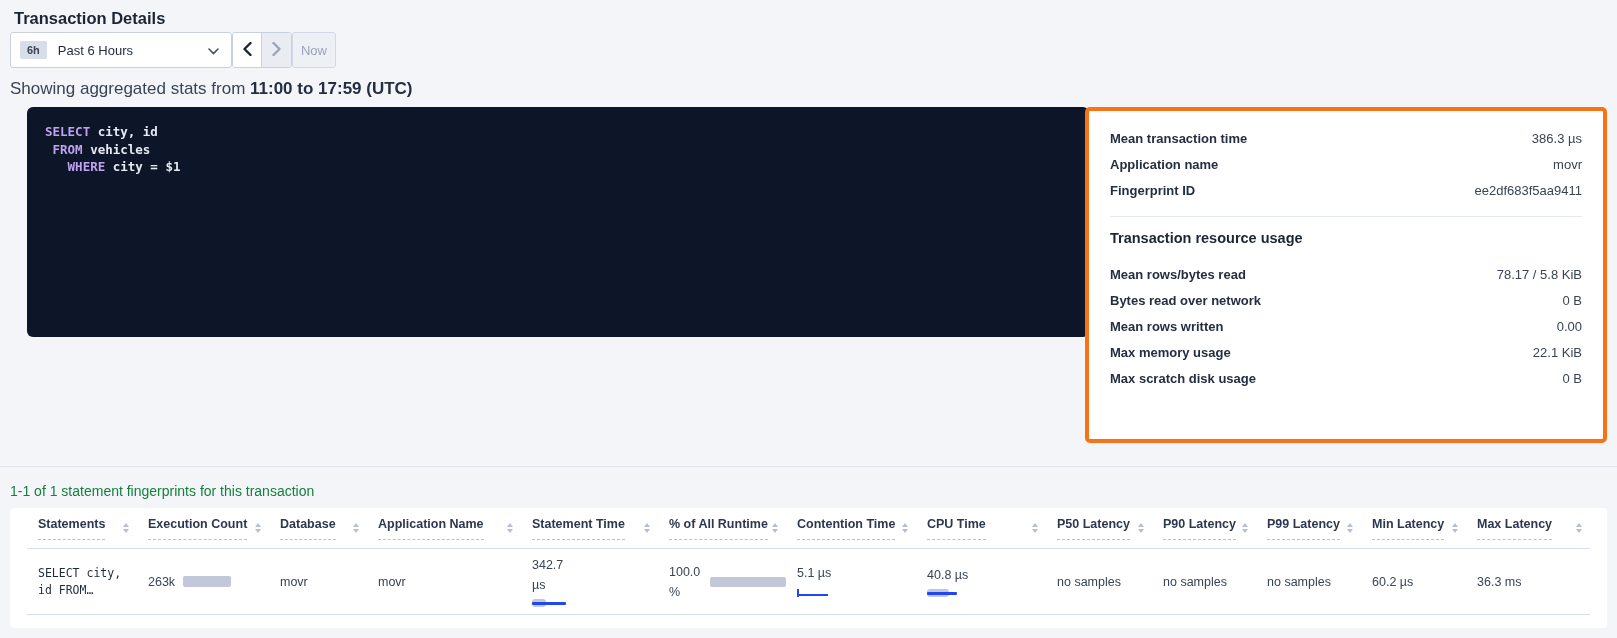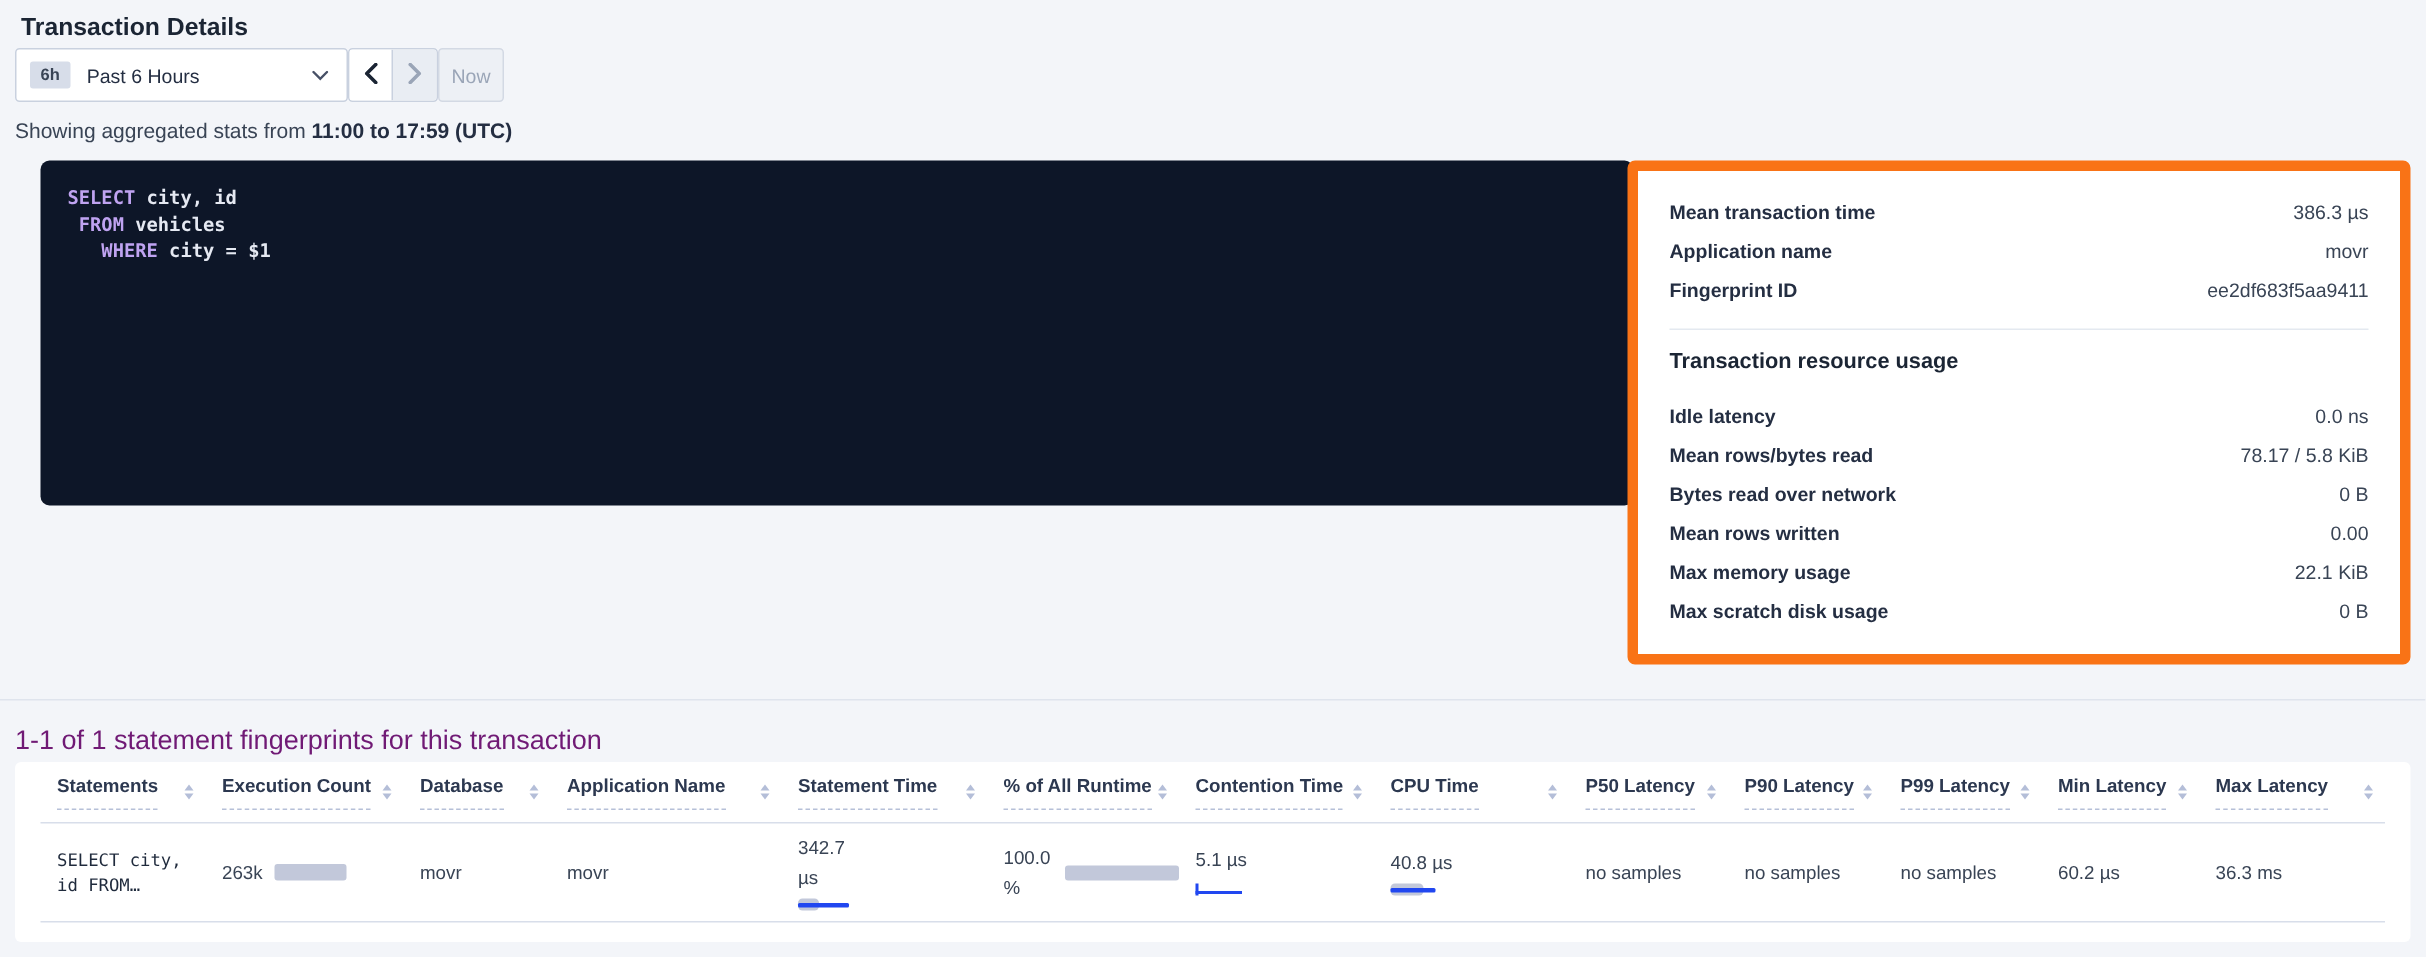--- a/index.html
+++ b/index.html
@@ -18,43 +18,43 @@
   .time-dropdown{width:222px;background:#fff;border:1px solid #c9d1df;border-radius:3px;
     display:flex;align-items:center;padding:0 12px 0 9px;box-sizing:border-box;cursor:pointer;}
   .time-badge{background:#d7dde9;color:#394455;font-size:11px;font-weight:700;padding:3px 7px;border-radius:2px;margin-right:11px;}
   .time-label{font-size:13px;color:#242e42;flex:1;}
   .arrow-group{display:flex;border:1px solid #c9d1df;border-radius:3px;overflow:hidden;background:#fff;}
   .arrow-btn{width:29px;border:none;display:flex;align-items:center;justify-content:center;padding:0;}
   .arrow-btn.prev{background:#fff;border-right:1px solid #c9d1df;cursor:pointer;}
   .arrow-btn.next{background:#e9edf3;}
   .now-btn{width:44px;background:#edf0f5;border:1px solid #d3d9e4;border-radius:3px;
     color:#9aa5b7;font-size:13px;font-family:inherit;}
-  .stats-line{position:absolute;left:10px;top:79px;font-size:14px;color:#394455;}
+  .stats-line{position:absolute;left:10px;top:79px;font-size:17px;color:#394455;}
   .stats-line b{color:#242e42;font-weight:700;}
 
   
   .sql-box{position:absolute;left:27px;top:107px;width:1062px;height:230px;box-sizing:border-box;
     background:#0d1628;border-radius:6px;padding:16px 18px;
     font-family:"DejaVu Sans Mono",monospace;font-size:12.5px;font-weight:700;
     line-height:17.5px;color:#e5e9f2;}
   .sql-line{white-space:pre;}
   .sql-kw{color:#bfa3f1;}
 
   
   .summary{position:absolute;left:1085px;top:107px;width:522px;height:336px;box-sizing:border-box;
-    background:#fff;border:7px solid #f97316;border-radius:5px;padding:14px 21px;}
+    background:#fff;border:4px solid #f97316;border-radius:5px;padding:14px 21px;}
   .srow{display:flex;justify-content:space-between;align-items:center;height:26px;font-size:13px;}
   .slabel{font-weight:700;color:#242e42;}
   .svalue{color:#394455;}
   .sdivider{border:none;border-top:1px solid #e4e9f0;margin:13px 0 13px;}
   .rheading{margin:0 0 15px;font-size:14.5px;font-weight:700;color:#1b2534;}
 
   
   .section-divider{position:absolute;left:0;top:466px;width:1617px;border-top:1px solid #dfe4ed;}
-  .table-caption{position:absolute;left:10px;top:483px;font-size:18px;color:#701a75;}
+  .table-caption{position:absolute;left:10px;top:483px;font-size:14px;color:#15803d;}
   .table-panel{position:absolute;left:10px;top:508px;width:1597px;height:120px;box-sizing:border-box;
     background:#fff;border-radius:4px;padding:0 17px;overflow:hidden;}
   .thead{display:flex;height:40px;align-items:center;border-bottom:1px solid #d8deea;}
   .th{display:flex;align-items:center;justify-content:space-between;box-sizing:border-box;
     padding-left:11px;padding-right:8px;font-size:12.5px;font-weight:700;color:#2c3850;cursor:pointer;flex:none;}
   .th-label{border-bottom:1px dashed #b6c0d8;padding-bottom:8px;white-space:nowrap;}
   .sort{display:flex;flex-direction:column;gap:2px;flex:none;cursor:pointer;}
   .tri-up{width:0;height:0;border-left:3.5px solid transparent;border-right:3.5px solid transparent;border-bottom:4.5px solid #b4bed8;}
   .tri-down{width:0;height:0;border-left:3.5px solid transparent;border-right:3.5px solid transparent;border-top:4.5px solid #b4bed8;}
   .trow{display:flex;align-items:center;height:65px;border-bottom:1px solid #d8deea;font-size:12.5px;color:#394455;}
@@ -129,24 +129,20 @@
       <span class="slabel">Application name</span>
       <span class="svalue">movr</span>
     </div>
     <div class="srow">
       <span class="slabel">Fingerprint ID</span>
       <span class="svalue">ee2df683f5aa9411</span>
     </div>
     <hr class="sdivider">
     <h2 class="rheading">Transaction resource usage</h2>
     <div class="srow">
-      <span class="slabel">Idle latency</span>
-      <span class="svalue">0.0 ns</span>
-    </div>
-    <div class="srow">
       <span class="slabel">Mean rows/bytes read</span>
       <span class="svalue">78.17 / 5.8 KiB</span>
     </div>
     <div class="srow">
       <span class="slabel">Bytes read over network</span>
       <span class="svalue">0 B</span>
     </div>
     <div class="srow">
       <span class="slabel">Mean rows written</span>
       <span class="svalue">0.00</span>

